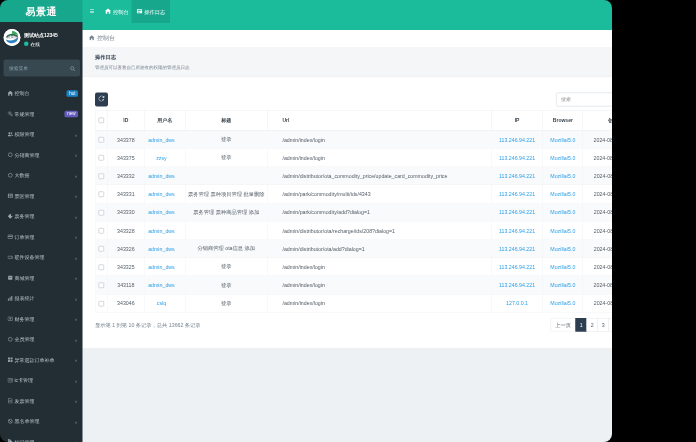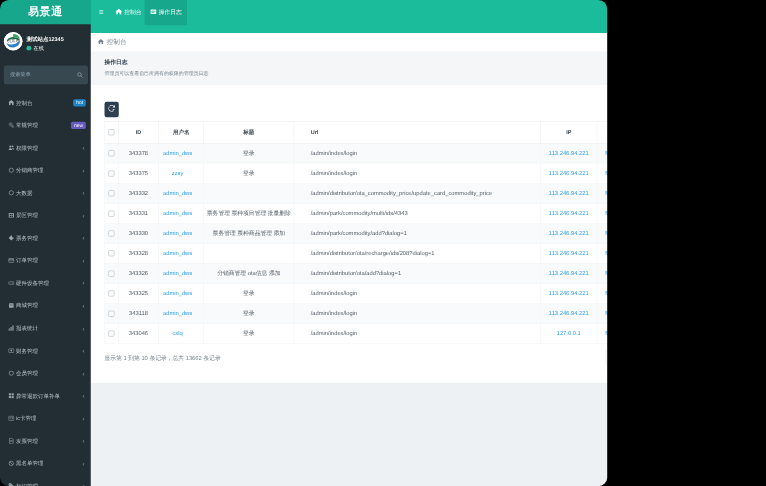--- a/index.html
+++ b/index.html
@@ -1,18 +1,18 @@
 <!DOCTYPE html>
 <html><head>
 <meta charset="utf-8">
 <style>
 * { margin:0; padding:0; box-sizing:border-box; }
 html,body { background:#000; width:696px; height:442px; overflow:hidden; }
 body { font-family:"Liberation Sans", sans-serif; }
-.win { position:relative; width:552px; height:442px; border-radius:8px; overflow:hidden; background:#000; }
+.win { position:relative; width:612px; height:442px; border-radius:8px; overflow:hidden; background:#000; }
 .scale { position:absolute; left:0; top:0; width:1392px; height:884px; transform:scale(.5); transform-origin:0 0; background:#eef1f4; }
 
 
 .topbar { position:absolute; left:0; top:0; width:1392px; height:60px; background:#1abc9c; z-index:5; }
 .logo { position:absolute; left:0; top:0; width:165px; height:44px; line-height:44px; text-align:center; color:#fff; font-size:20px; font-weight:bold; letter-spacing:1px; background:#17a78c; }
 .hamb { position:absolute; left:170px; top:0; width:28px; height:46px; color:#fff; text-align:center; line-height:45px; font-size:10px;}
 .tab1 { position:absolute; left:202px; top:0; height:46px; line-height:46px; padding:0 8px; color:#fff; font-size:10.5px; }
 .tab2 { position:absolute; left:263px; top:0; width:77px; height:46px; line-height:46px; text-align:center; background:#17a78c; color:#fff; font-size:10.5px; }
 .tabicon { display:inline-block; vertical-align:-1px; margin-right:4px; }
 .tb-right { position:absolute; right:10px; top:0; height:48px; display:flex; align-items:center; color:#fff; }

